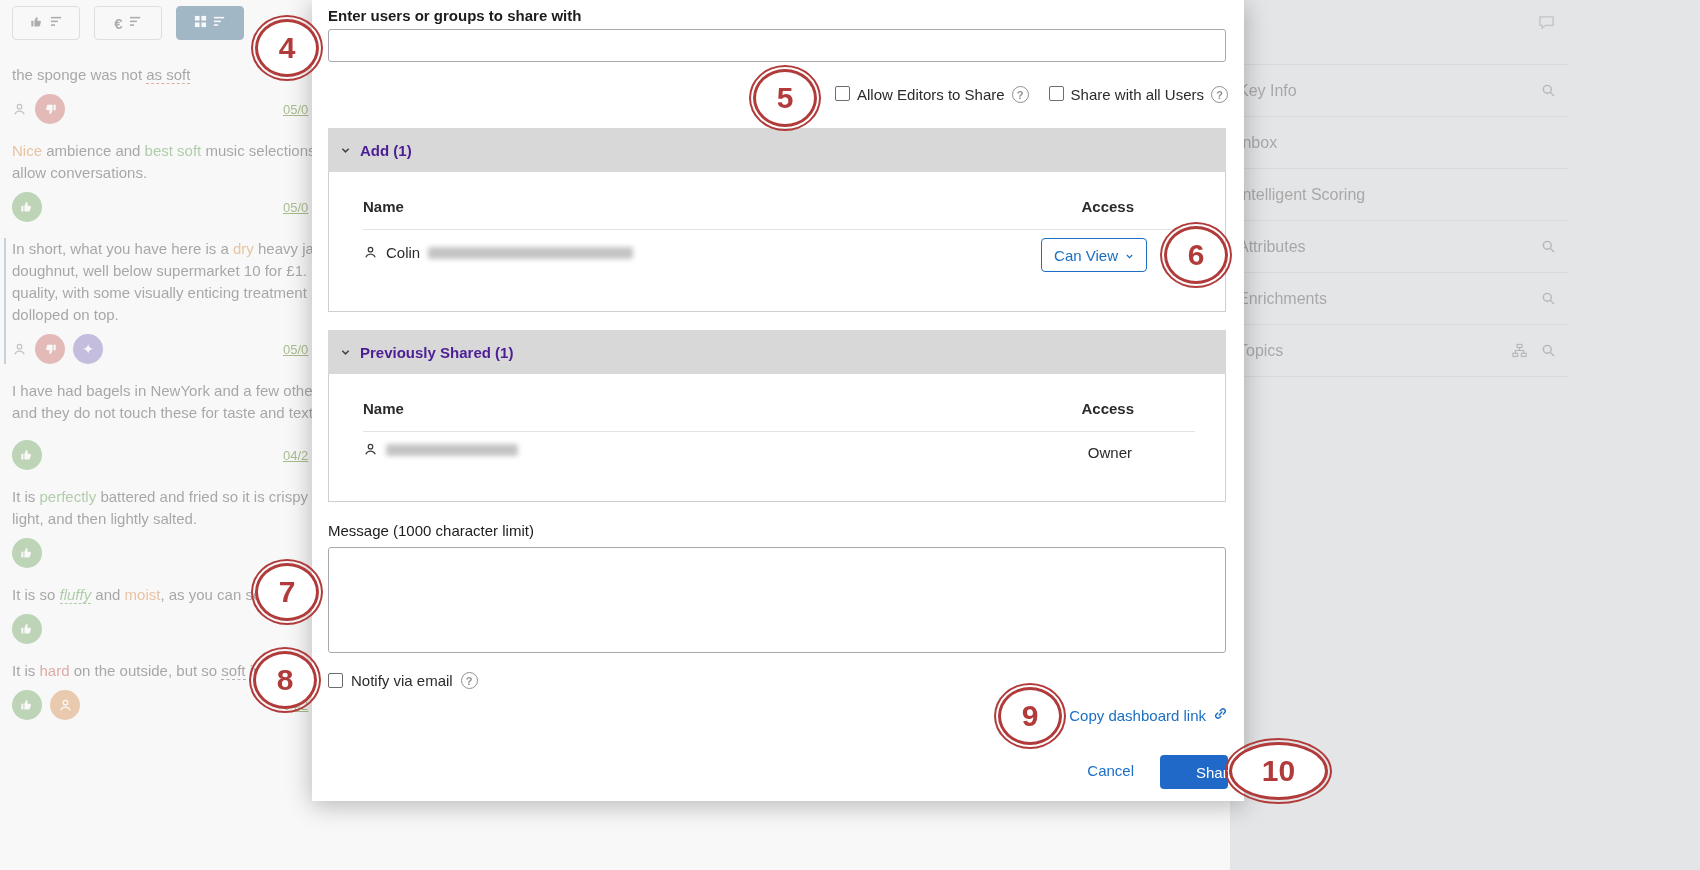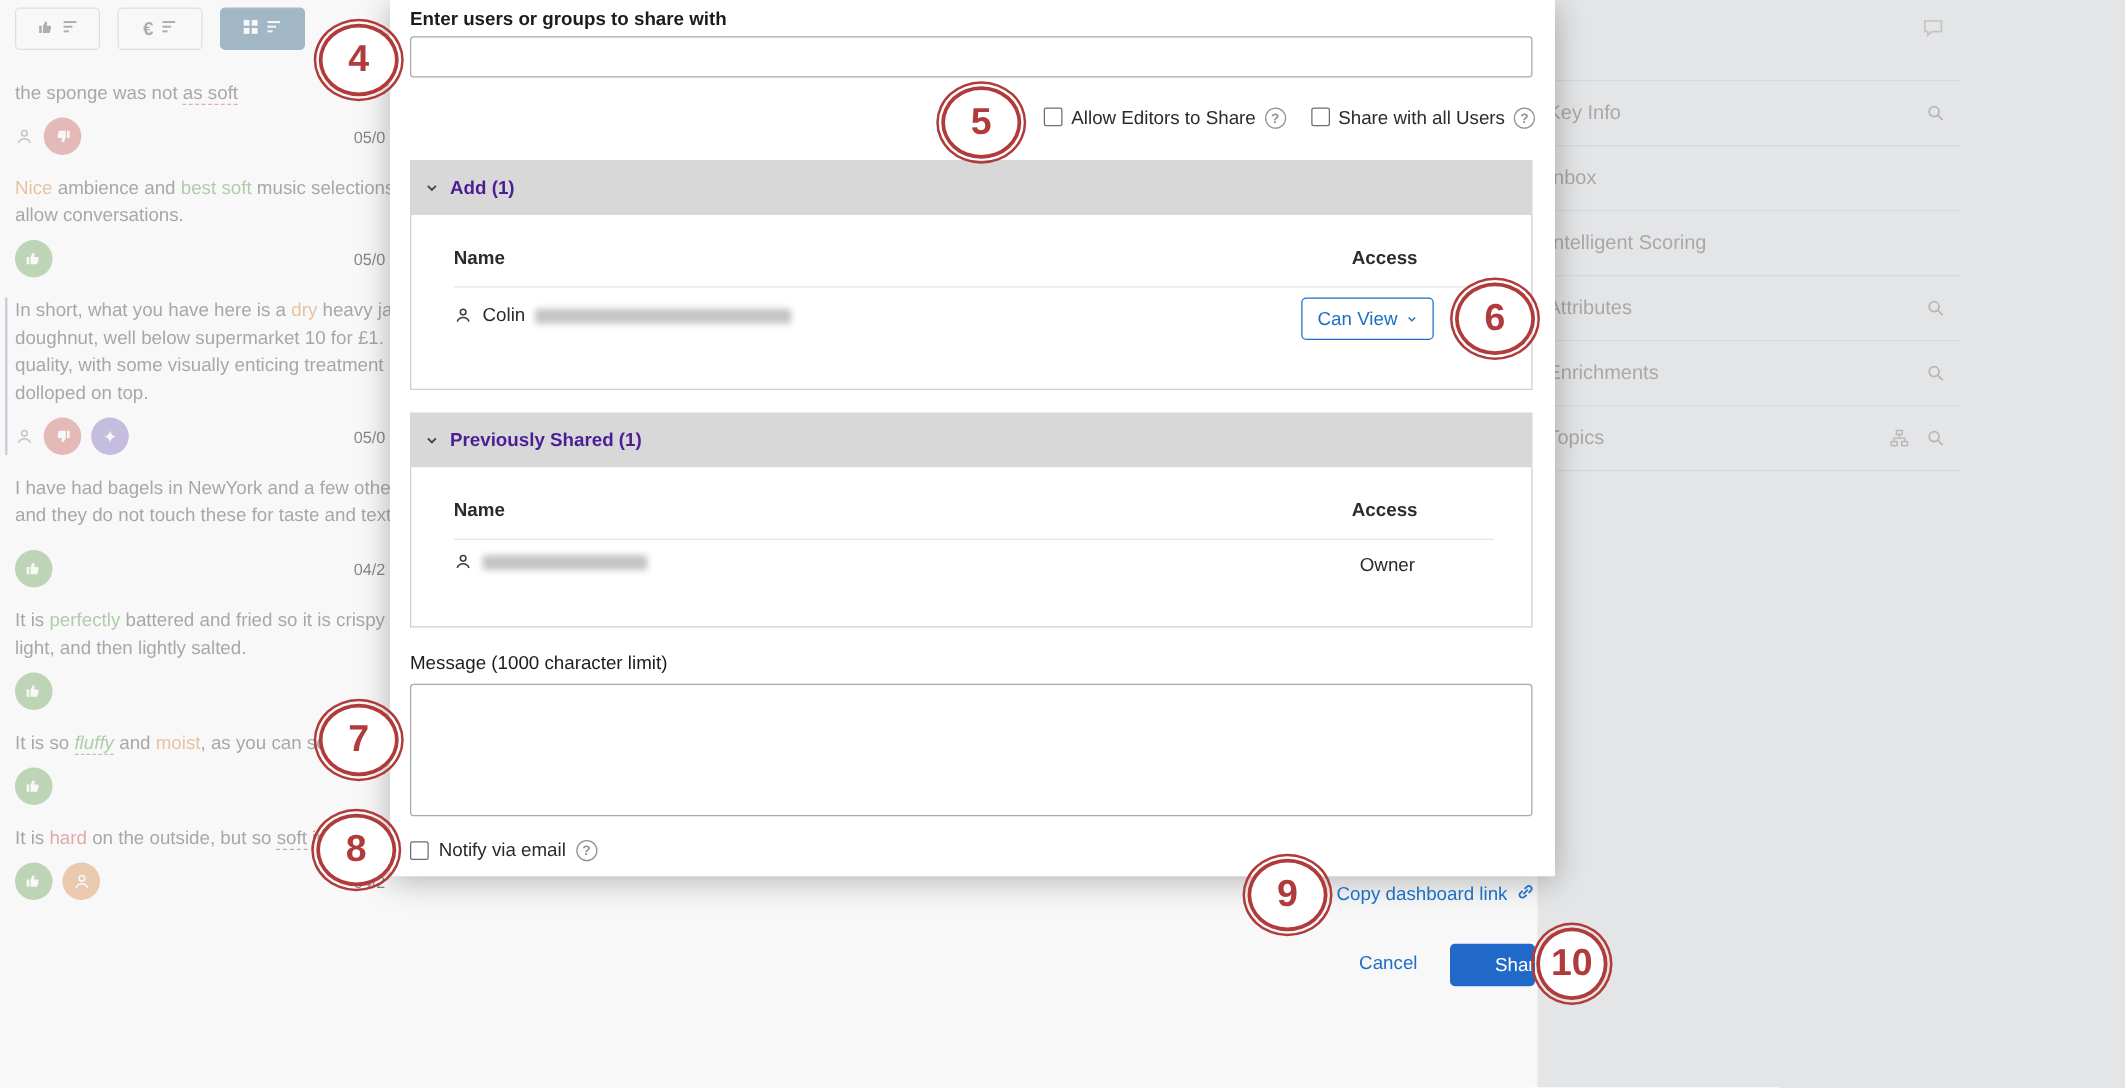--- a/index.html
+++ b/index.html
@@ -20,42 +20,42 @@
   .line { line-height:22px; white-space:nowrap; overflow:hidden; }
   .feed-meta { position:relative; margin-top:8px; display:flex; align-items:center; gap:8px; height:30px; }
   .badge { width:30px; height:30px; border-radius:50%; display:flex; align-items:center; justify-content:center; color:#fff; flex:0 0 auto; }
   .badge.like { background:#7fb06c; }
   .badge.dislike { background:#d37670; }
   .badge.dislike svg { transform:rotate(180deg); }
   .badge.sparkle { background:#8d7cc4; font-size:14px; }
   .badge.neutral { background:#b6b6b6; }
   .badge.orange { background:#dd9a5b; }
   .mini-person { color:#8c8c8c; display:flex; }
-  .feed-date { position:absolute; left:271px; color:#000000; font-size:13px; }
+  .feed-date { position:absolute; left:271px; color:#4d7c0f; font-size:13px;text-decoration:underline; }
   .pos  { color:var(--positive,#5f9e4e); }
   .neg  { color:var(--negative,#c65449); }
   .warn { color:var(--warn,#d98a3d); }
   .u-red  { border-bottom:1px dashed var(--negative,#c65449); }
   .u-dark { border-bottom:1px dashed #666; }
   .u-pos  { border-bottom:1px dashed var(--positive,#5f9e4e);font-style:italic; }
 
   
   .right-region { position:absolute; left:1230px; top:0; width:470px; height:870px; background:#d2d4d5; z-index:1; }
   .comment-top { position:absolute; left:308px; top:14px; color:#8a8a8a; }
   #panel-rows { position:absolute; left:0; top:64px; width:338px; border-top:1px solid #b9bbbd; }
   .p-row { height:52px; border-bottom:1px solid #b9bbbd; display:flex; align-items:center; padding:0 12px 0 8px; color:#4e4e4e; font-size:16px; cursor:pointer; }
   .p-label { flex:1; }
   .p-icons { display:flex; gap:14px; color:#6d6d6d; align-items:center; }
   .p-icons span { display:flex; cursor:pointer; }
 
   
   .backdrop { position:absolute; inset:0; background:rgba(242,243,244,0.55); z-index:10; }
 
   
-  .modal { position:absolute; left:312px; top:0; width:932px; height:701px; background:#fff; z-index:20;
+  .modal { position:absolute; left:312px; top:0; width:932px; height:801px; background:#fff; z-index:20;
            box-shadow:0 4px 24px rgba(0,0,0,.28); font-size:15px; color:#2b2b2b; }
   .m-label { position:absolute; left:16px; top:7px; font-weight:700; color:#1c1c1c; }
   .m-input { position:absolute; left:16px; top:29px; width:898px; height:33px; border:1px solid #a9a9a9; border-radius:3px; padding:0 8px; font:inherit; }
   .m-opts { position:absolute; top:86px; right:16px; display:flex; align-items:center; }
   .opt { display:flex; align-items:flex-start; gap:7px; margin-left:20px; }
   .cb { appearance:none; width:15px; height:15px; border:1px solid #6d6d6d; border-radius:2px; background:#fff; cursor:pointer; margin:0; }
   .help { width:17px; height:17px; border:1.5px solid #909090; border-radius:50%; color:#909090; font-size:11px; font-weight:700;
           display:flex; align-items:center; justify-content:center; cursor:pointer; }
   .section { position:absolute; left:16px; width:898px; }
   #sec-add { top:128px; }
@@ -460,17 +460,17 @@
       </div>
       <div class="ann" style="left: 255px; top: 563px; width: 64px;">
         <span class="ann-num">7</span>
       </div>
       <div class="ann" style="left: 253px; top: 651px; width: 64px;">
         <span class="ann-num">8</span>
       </div>
       <div class="ann" style="left: 998px; top: 687px; width: 64px;">
         <span class="ann-num">9</span>
       </div>
-      <div class="ann" style="left: 1229px; top: 742px; width: 57px;">
+      <div class="ann" style="left: 1229px; top: 742px; width: 99px;">
         <span class="ann-num">10</span>
       </div>
     </div>
 </div>
 
 </body></html>

